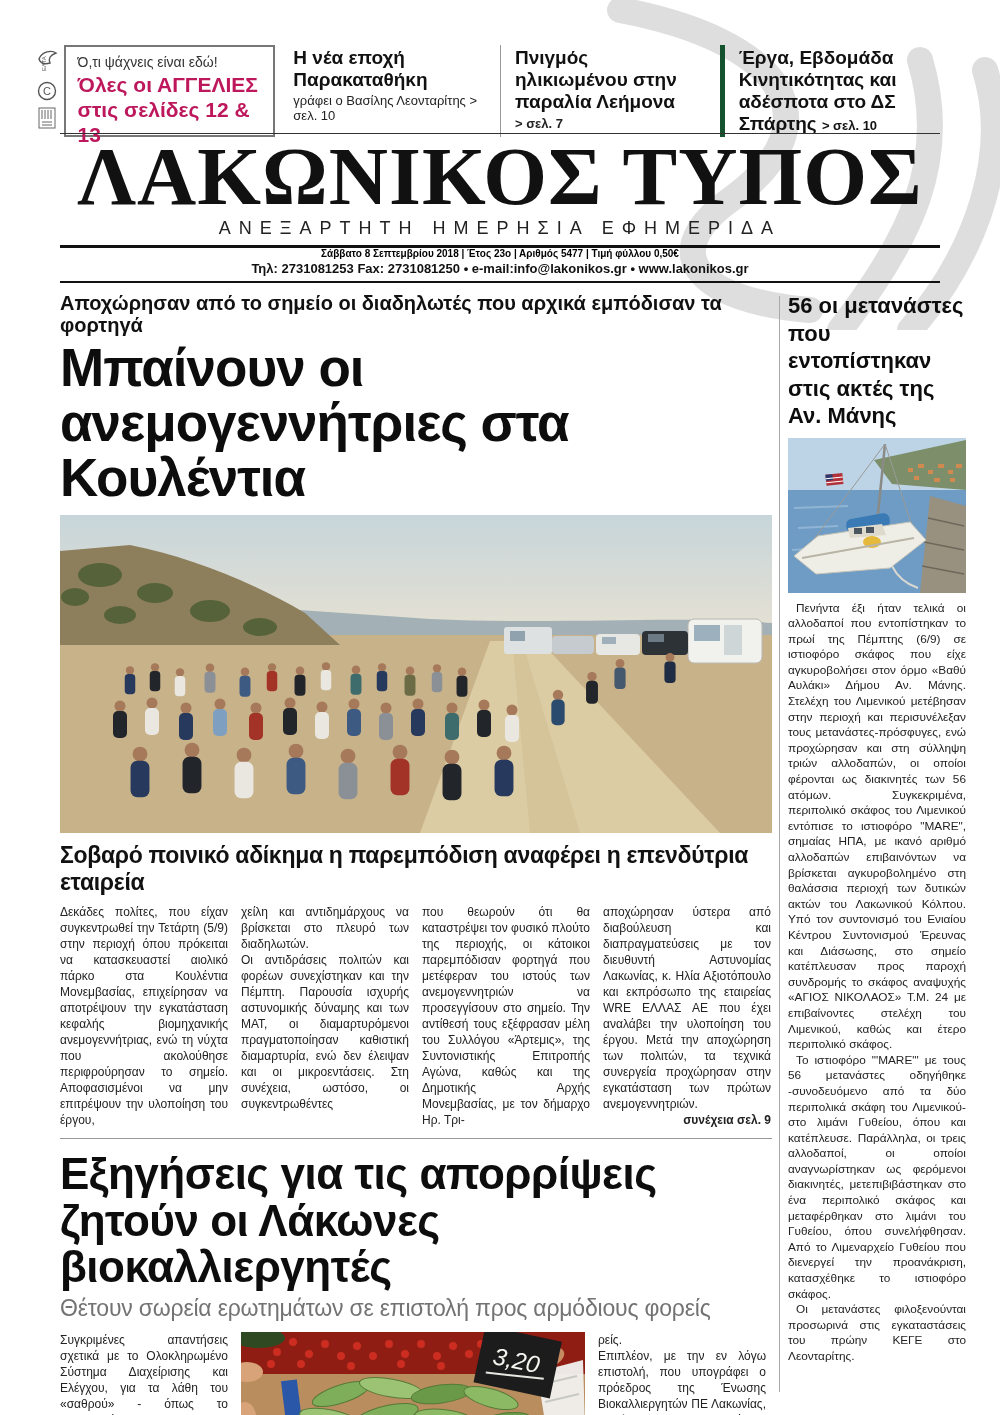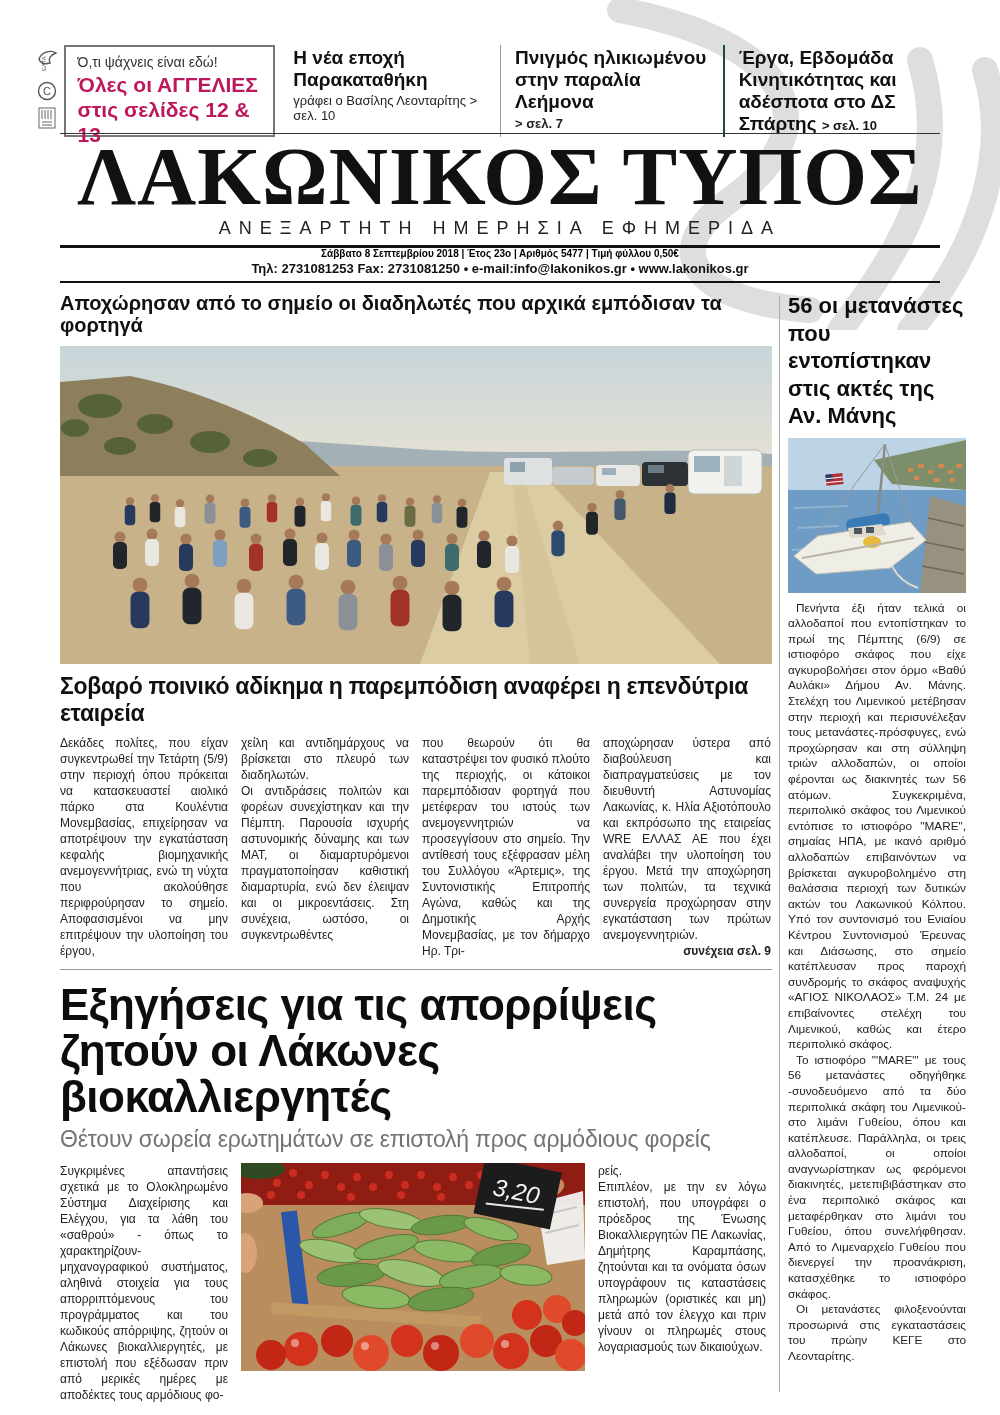--- a/index.html
+++ b/index.html
@@ -12,21 +12,21 @@
 
   
   .topstrip { position:absolute; left:30px; top:45px; width:940px; height:92px; display:flex; z-index:2; }
   .postcol { width:34px; display:flex; flex-direction:column; align-items:center; gap:6px; padding-top:4px; }
   .postcol svg { display:block; }
   .adbox { width:214px; border:2px solid #777; padding:7px 10px 6px 12px; margin-right:16px; }
   .adbox .tag { font-size:14px; color:#333; margin-bottom:2px; }
   .adbox .ttl { font-size:21px; font-weight:bold; line-height:1.2; color:#be185d; }
   .teaser { padding:2px 14px 0 14px; }
   .teaser.first { border-right:1px solid #999; width:212px; padding-left:2px; }
-  .teaser.second { border-right:2px solid #14532d; width:226px; }
+  .teaser.second { border-right:5px solid #14532d; width:226px; }
   .teaser.third { width:248px; }
   .teaser .t { font-size:19px; font-weight:bold; line-height:1.15; color:#111; }
   .teaser .s { font-size:13px; color:#222; margin:2px 0 3px 0; }
   .teaser .pg { font-size:13px; font-weight:bold; color:#222; margin-top:3px; }
   .teaser .pg-inline { font-size:13px; font-weight:bold; }
 
   
   .masthead { position:absolute; left:60px; top:133px; width:880px; z-index:2; border-top:1px solid #333; text-align:center; }
   .paper-title { font-family:"Liberation Serif", serif; font-weight:bold; font-size:82px; line-height:1.0; letter-spacing:1px; color:#111; margin-top:2px; white-space:nowrap; }
   .paper-sub { font-size:18px; letter-spacing:8px; color:#222; margin-top:0px; }
@@ -123,20 +123,21 @@
     <div class="rule-thick"></div>
     <div class="dateline">Σάββατο 8 Σεπτεμβρίου 2018 | Έτος 23ο | Αριθμός 5477 | Τιμή φύλλου 0,50€</div>
     <div class="contact">Τηλ: 2731081253 Fax: 2731081250 • e-mail:info@lakonikos.gr • www.lakonikos.gr</div>
     <div class="rule-thin2"></div>
   </div>
 
   <div class="v-divider"></div>
 
   <div class="main-left">
     <div class="kicker">Αποχώρησαν από το σημείο οι διαδηλωτές που αρχικά εμπόδισαν τα φορτηγά</div>
+    <div class="headline1">Μπαίνουν οι ανεμογεννήτριες στα Κουλέντια</div>
 
     <svg class="photo-main" viewBox="0 0 712 318" preserveAspectRatio="none">
       <defs>
         <linearGradient id="sky" x1="0" y1="0" x2="0" y2="1">
           <stop offset="0" stop-color="#c7d5da"></stop>
             <stop offset="1" stop-color="#e9e2d2"></stop>
         </linearGradient>
         <g id="pp">
           <circle cx="0" cy="-17" r="5.5" fill="#a5795a"></circle>
           <rect x="-7" y="-12" width="14" height="27" rx="5" fill="currentColor"></rect>

